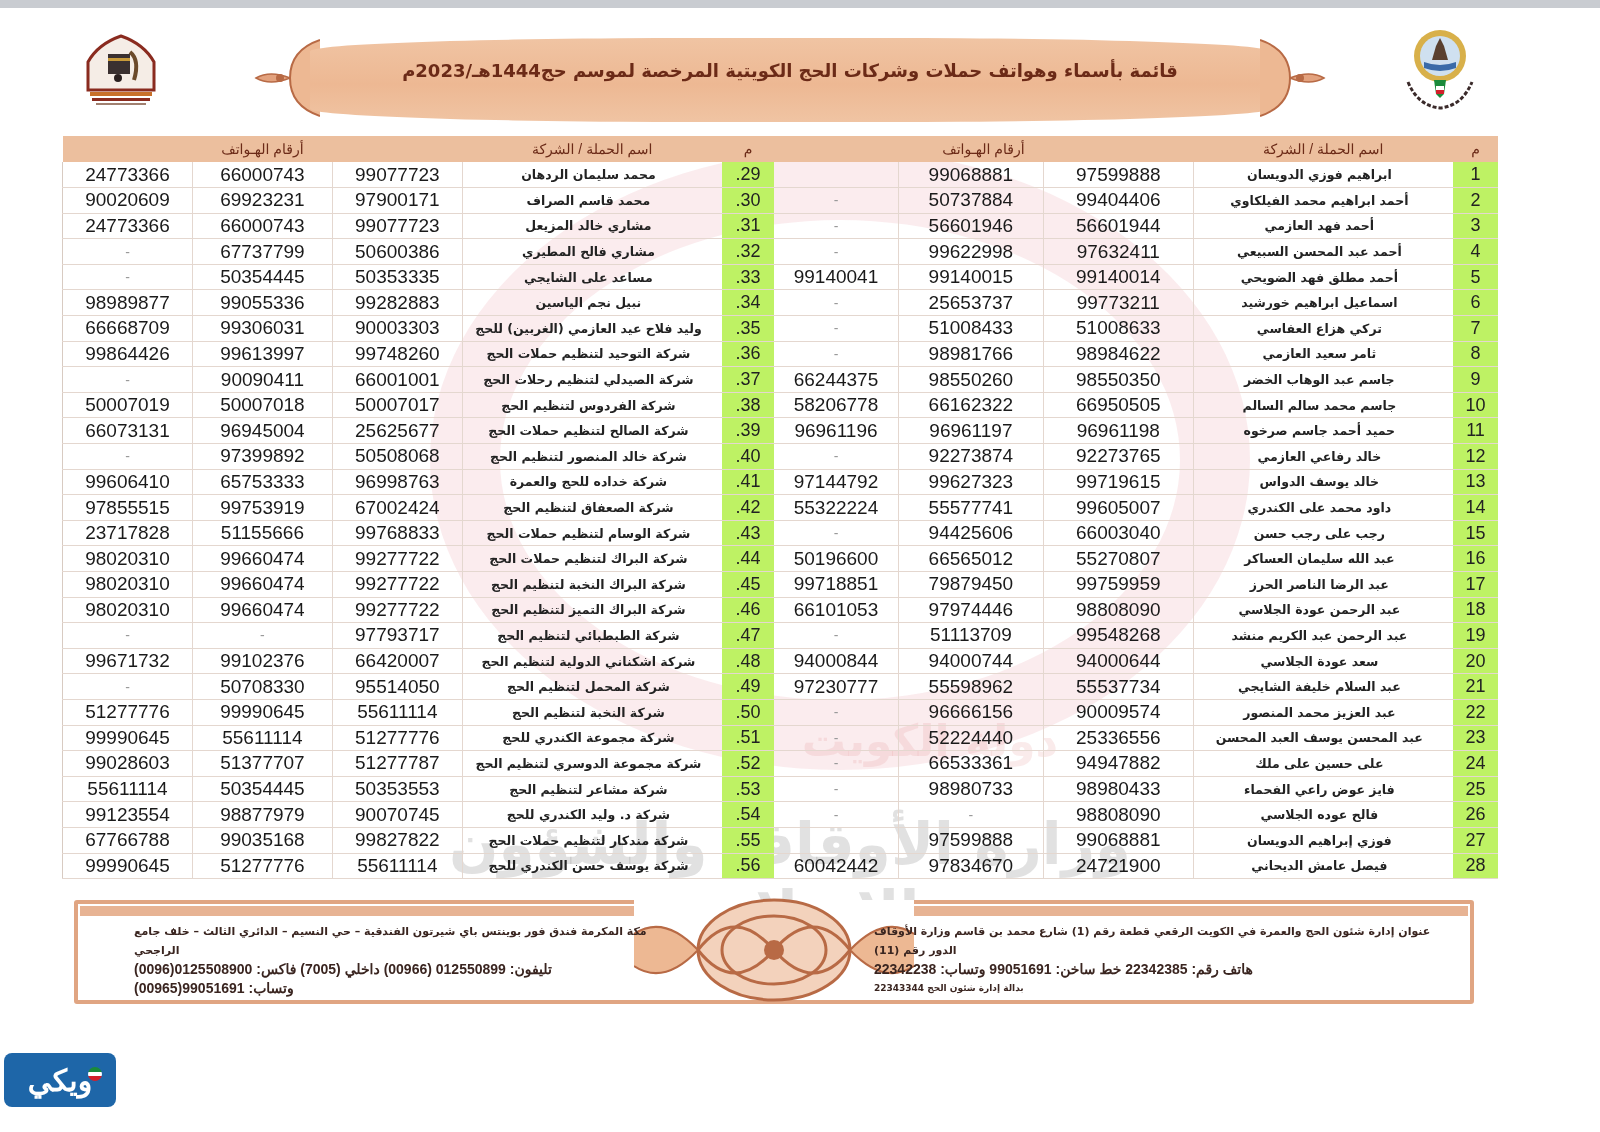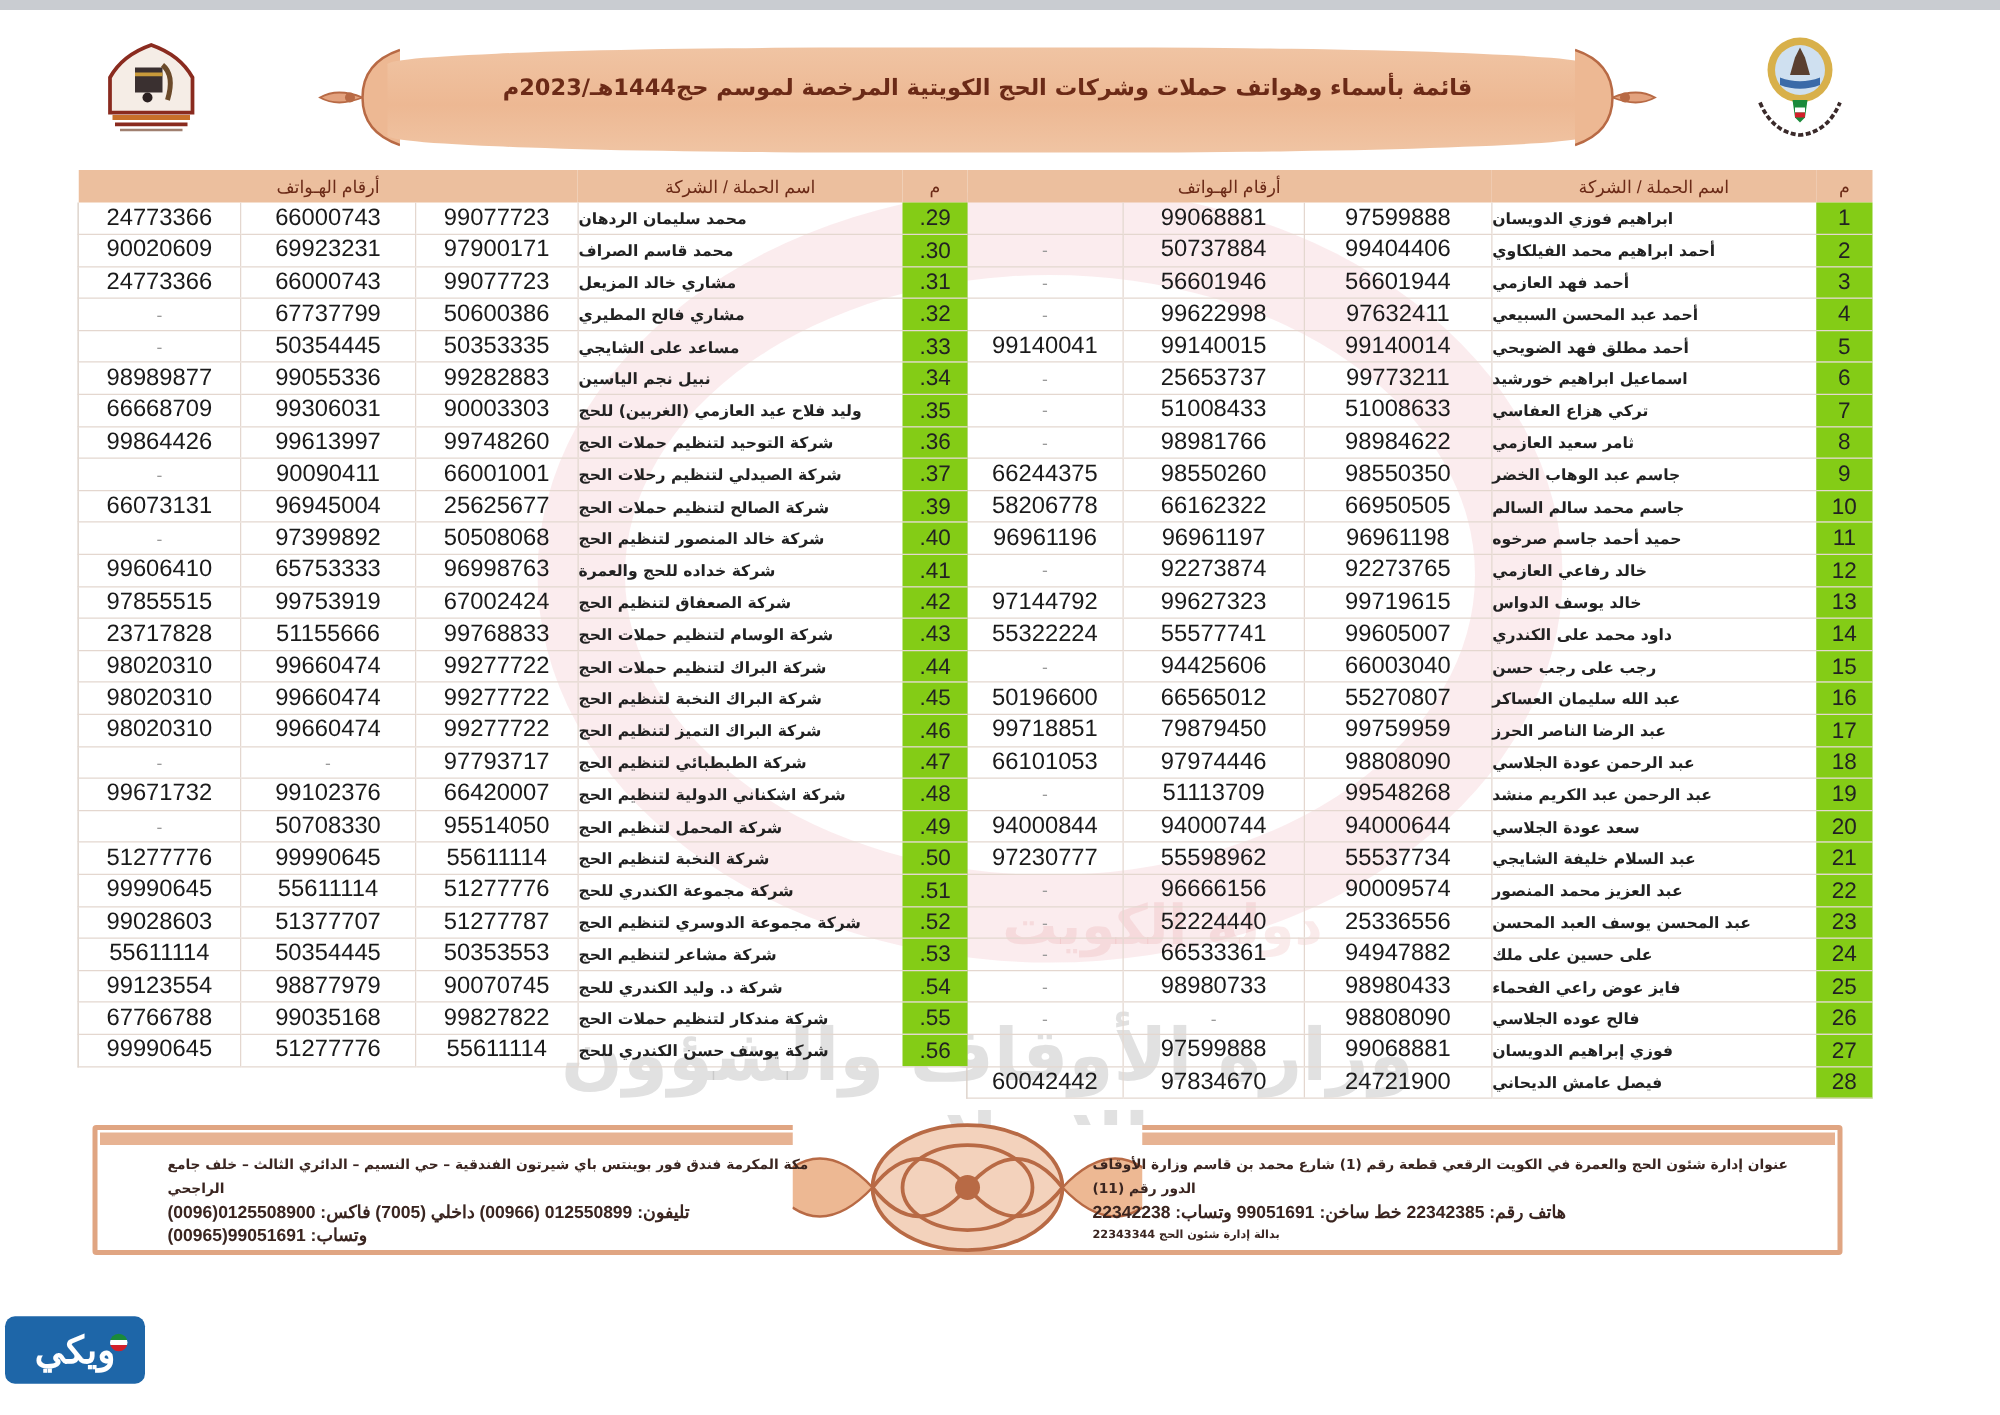--- a/index.html
+++ b/index.html
@@ -26,22 +26,22 @@
   .banner-title { position: absolute; left: 60px; top: 30px; width: 960px; text-align: center; direction: rtl;
     font-weight: bold; font-size: 18px; color: #6b2a17; }
 
   .logo-left { position: absolute; left: 78px; top: 32px; width: 86px; height: 80px; }
   .logo-right { position: absolute; left: 1398px; top: 24px; width: 84px; height: 88px; }
 
   
   .tbl { position: absolute; border-collapse: collapse; font-family: "Liberation Sans", sans-serif; }
   .tbl th { background: #ecbf9e; color: #6b2a17; font-weight: normal; font-size: 14px; height: 26px; direction: rtl; }
   .tbl td { height: 25.6px; border-bottom: 1px solid #e4d7cf; border-left: 1px solid #e4d7cf; font-size: 19px; text-align: center; }
-  .tbl td.num { background: #84cc16; font-size: 18px; color: #222; border-left: none; }
-  .tbl td.name { direction: rtl; text-align: left; font-family: "DejaVu Sans", sans-serif; font-size: 12.5px; font-weight: bold; padding-right: 8px; color: #222; }
+  .tbl td.num { background: #bef264; font-size: 18px; color: #222; border-left: none; }
+  .tbl td.name { direction: rtl; text-align: center; font-family: "DejaVu Sans", sans-serif; font-size: 12.5px; font-weight: bold; padding-right: 8px; color: #222; }
   .tbl td.dash { color: #9a9a9a; font-size: 14px; }
   .right-tbl { left: 773px; top: 136px; width: 725px; }
   .left-tbl { left: 62px; top: 136px; width: 712px; }
   .tbl tr td:first-child { border-left: 1px solid #d8cbc2; }
 
   
   .footer { position: absolute; left: 74px; top: 900px; width: 1400px; height: 104px; }
   .footer-border { position: absolute; inset: 0; border: 4px solid #e0a582; border-radius: 3px;
     background: #fff; }
   .footer-strip { position: absolute; left: 6px; right: 6px; top: 6px; height: 10px; background: #e7b393; }
@@ -394,20 +394,27 @@
         <td>99748260</td>
         <td class="name">شركة التوحيد لتنظيم حملات الحج</td>
         <td class="num">.36</td>
       </tr>
       <tr>
         <td class="dash">-</td>
         <td>90090411</td>
         <td>66001001</td>
         <td class="name">شركة الصيدلي لتنظيم رحلات الحج</td>
         <td class="num">.37</td>
+      </tr>
+      <tr>
+        <td>50007019</td>
+        <td>50007018</td>
+        <td>50007017</td>
+        <td class="name">شركة الفردوس لتنظيم الحج</td>
+        <td class="num">.38</td>
       </tr>
       <tr>
         <td>66073131</td>
         <td>96945004</td>
         <td>25625677</td>
         <td class="name">شركة الصالح لتنظيم حملات الحج</td>
         <td class="num">.39</td>
       </tr>
       <tr>
         <td class="dash">-</td>

